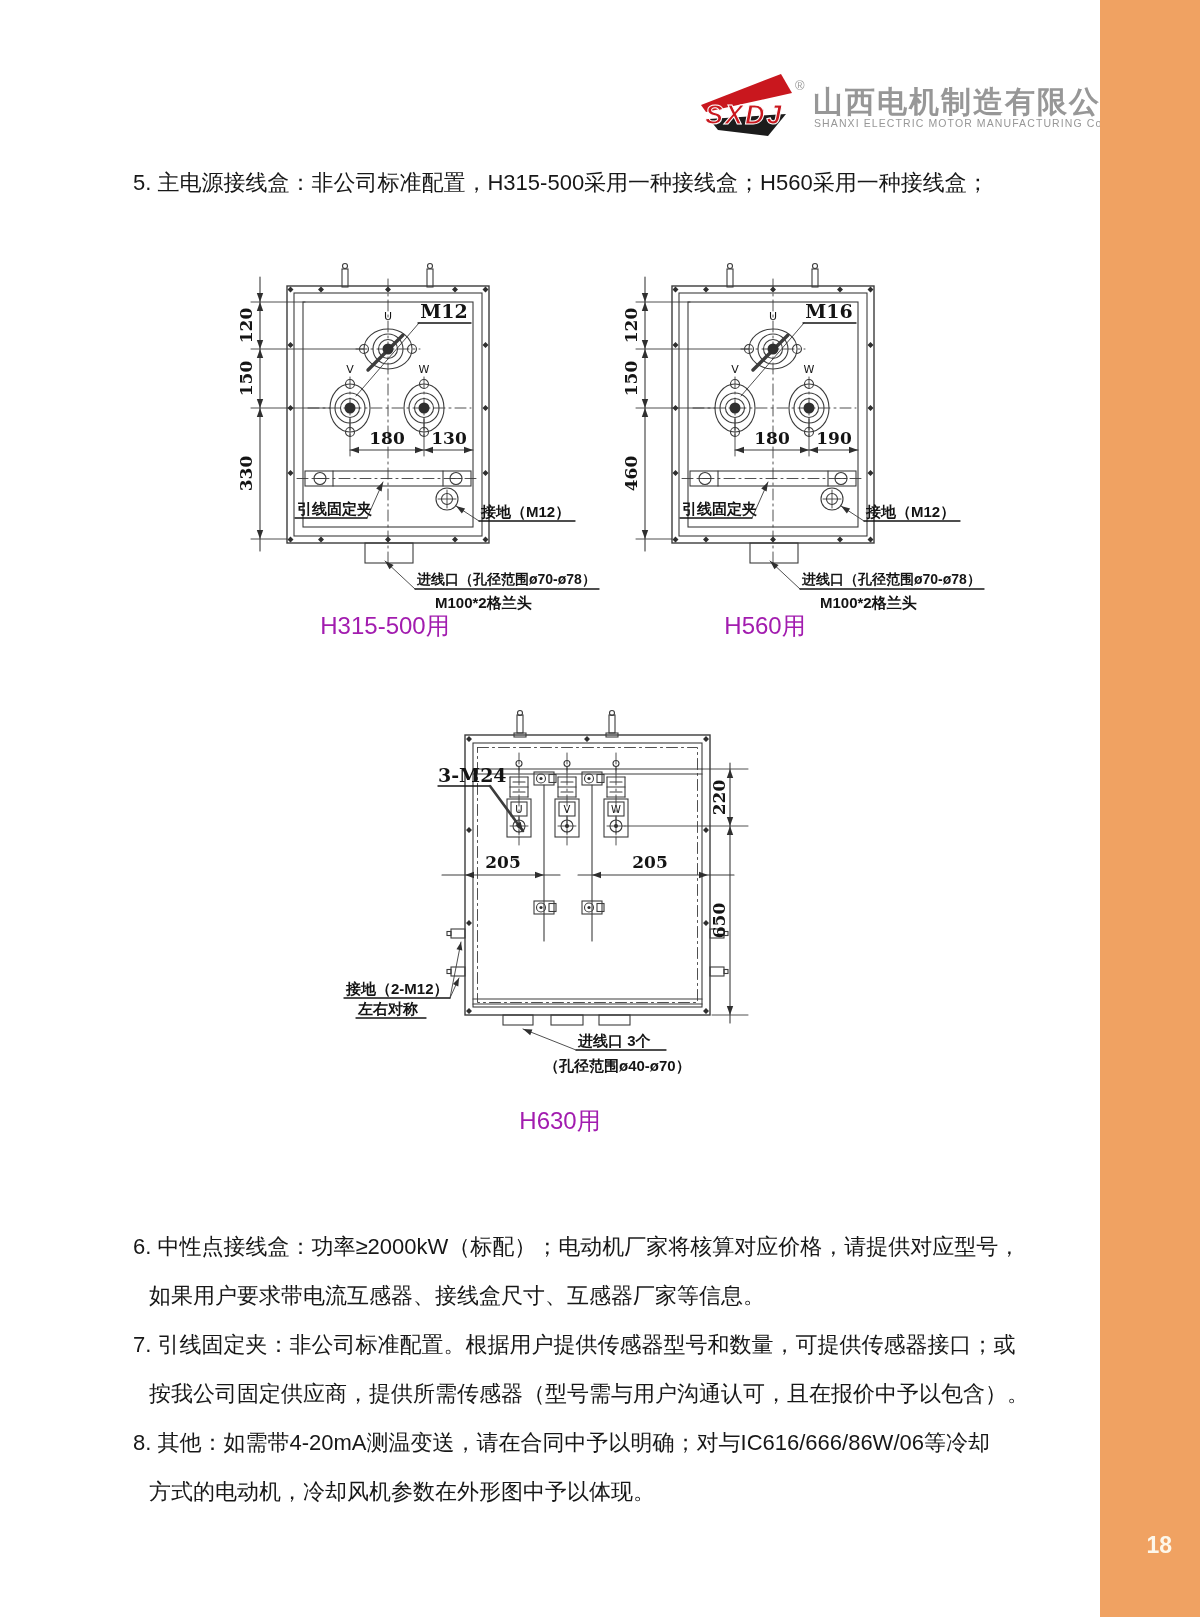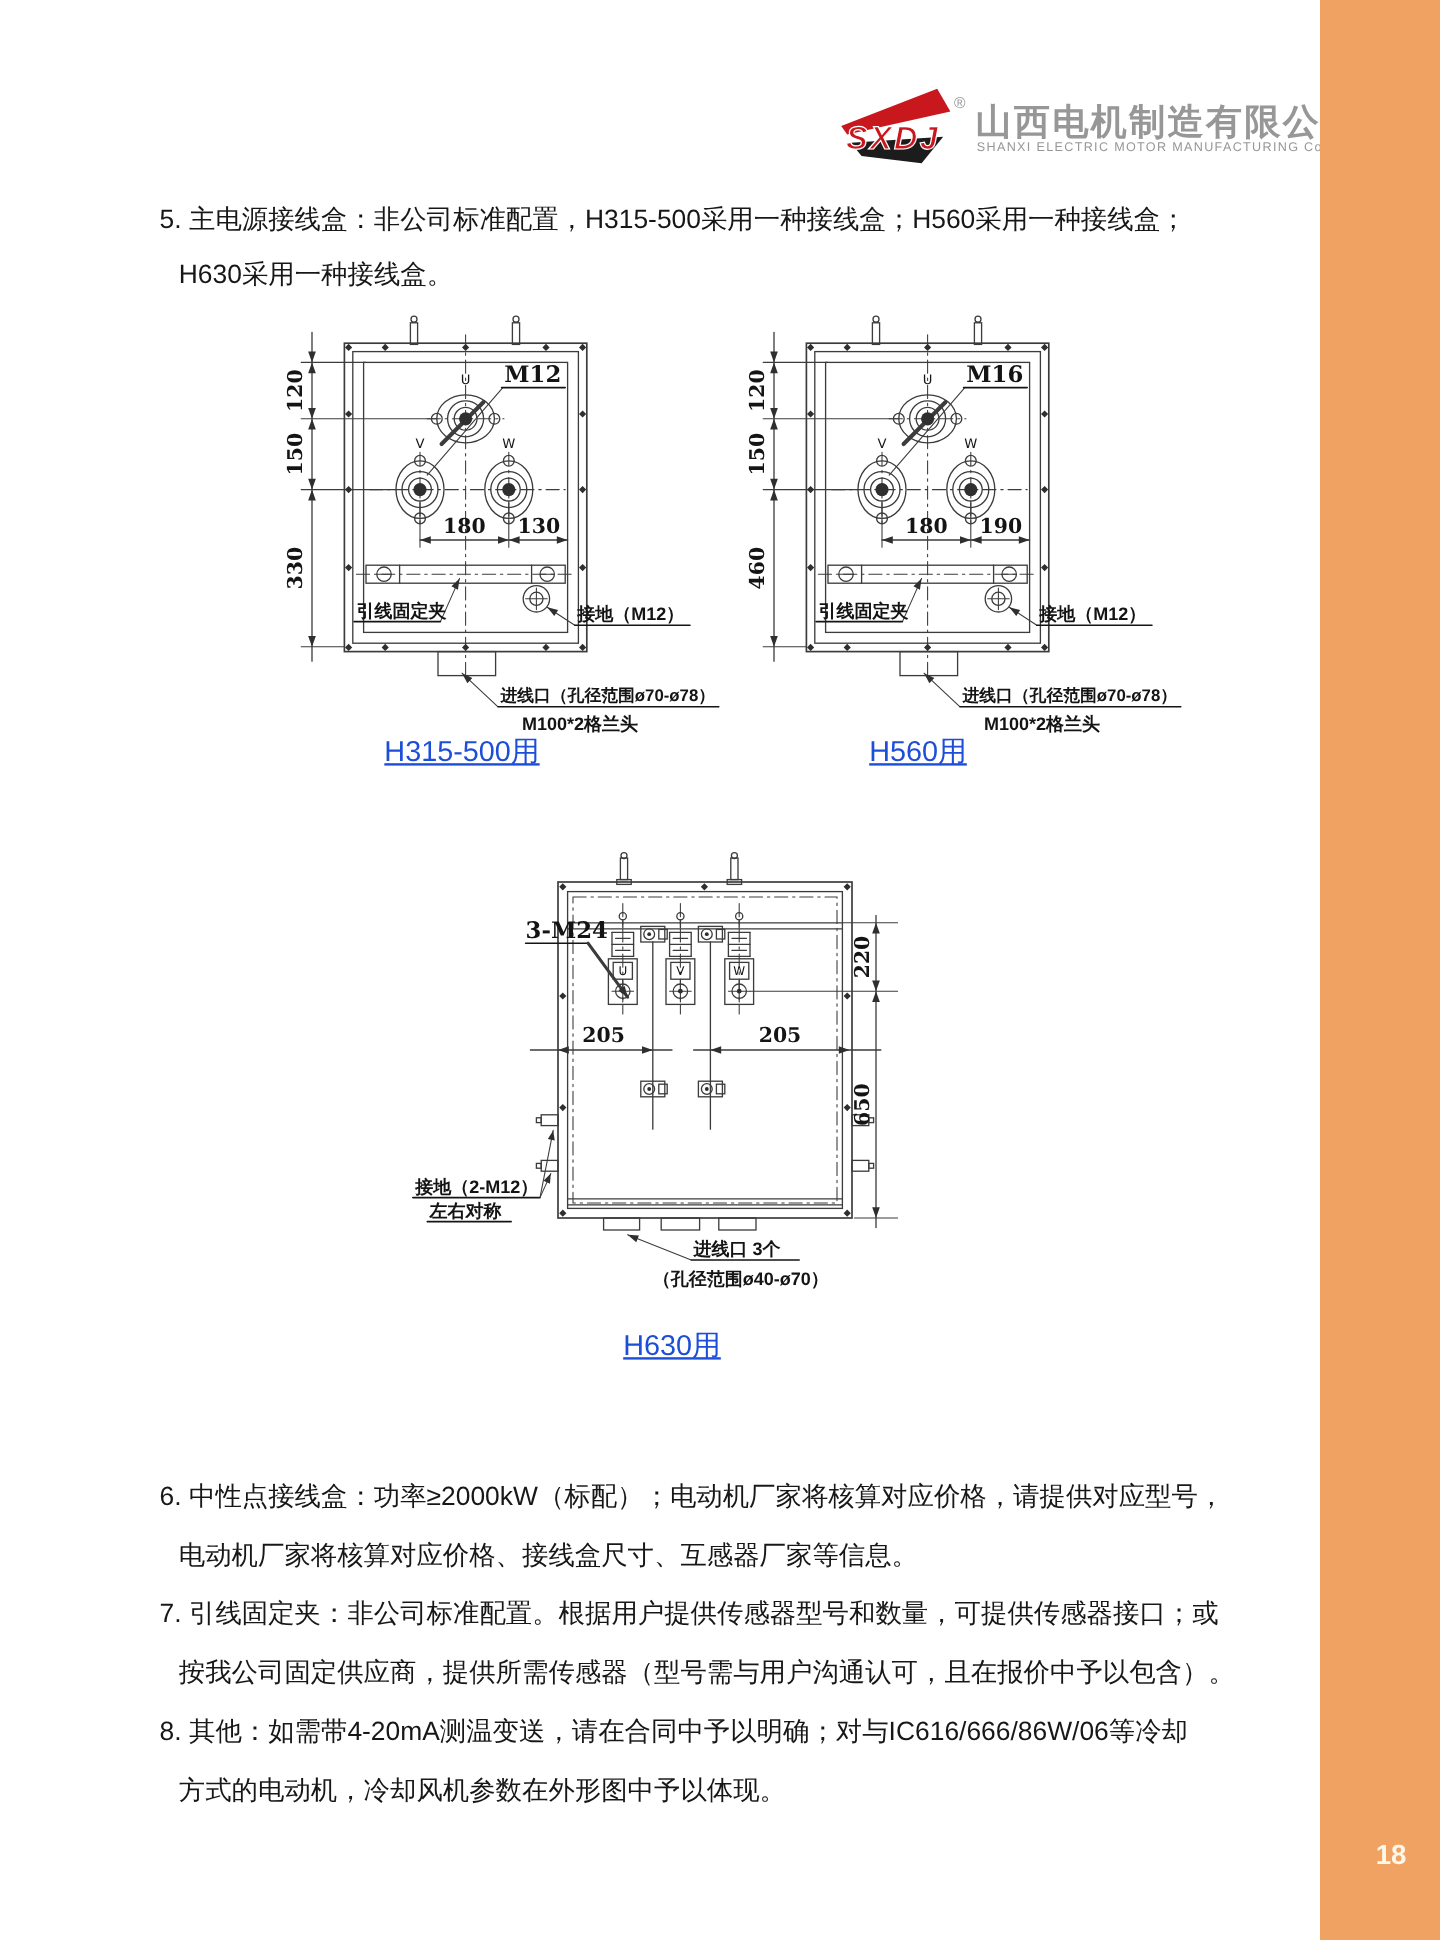--- a/index.html
+++ b/index.html
@@ -16,21 +16,21 @@
          color:#979797;font-weight:600;white-space:nowrap;}
   .co-en{position:absolute;left:121px;top:53px;font-size:10.5px;letter-spacing:1.1px;
          color:#979797;white-space:nowrap;}
   
   .tblock{position:absolute;left:133px;width:1000px;font-size:22px;color:#171717;}
   .tblock .ln{line-height:46px;white-space:nowrap;}
   .tblock .cont{padding-left:16px;}
   .notes .ln{line-height:49px;}
   
   .fig{position:absolute;}
-  .cap{position:absolute;font-size:24px;color:#1d4ed8;text-align:center;white-space:nowrap;text-decoration:underline;}
+  .cap{position:absolute;font-size:24px;color:#a21caf;text-align:center;white-space:nowrap;}
   
   svg .art *{stroke:#3c3c3c;fill:none;stroke-width:1.1;stroke-linecap:round;}
   svg .art .thin{stroke-width:0.9;}
   svg .art .dash{stroke-dasharray:11 4 2 4;}
   svg .art .thk{stroke-width:3.4;}
   svg .art .ul{stroke:#141414;stroke-width:1.3;}
   svg .ink *{fill:#2f2f2f;stroke:none;}
   svg .txt text{stroke:none;fill:#141414;}
   svg .dim{font-family:"DejaVu Serif",serif;font-size:17px;font-weight:600;}
   svg .thr{font-family:"DejaVu Serif",serif;font-size:19px;font-weight:700;}
@@ -54,21 +54,20 @@
       <polygon points="16,55 93,50 75,72 25,66" fill="#1c1c1c"></polygon>
       <text x="12" y="60" font-family="Liberation Sans,sans-serif" font-size="27" font-weight="800" font-style="italic" fill="#c9171e" stroke="#ffffff" stroke-width="1" letter-spacing="2">SXDJ</text>
     </svg>
     <span class="reg">®</span>
     <div class="co-cn">山西电机制造有限公司</div>
     <div class="co-en">SHANXI ELECTRIC MOTOR MANUFACTURING Co.,Ltd.</div>
   </div>
 
   <div class="tblock" style="top:160px;">
     <div class="ln"><span>5.</span> <span>主电源接线盒：非公司标准配置，H315-500采用一种接线盒；H560采用一种接线盒；</span></div>
-    <div class="ln cont">H630采用一种接线盒。</div>
   </div>
 
   <div class="fig" style="left:213px;top:253px;">
     <svg width="410" height="400" viewBox="0 0 410 400">
       <g class="art">
         <rect x="74" y="33" width="202" height="257" style="stroke-width:1.4"></rect>
         <rect x="81" y="40" width="188" height="243"></rect>
         <rect x="90" y="49" width="170" height="225"></rect>
 
         <rect x="129" y="16" width="6" height="18"></rect>
@@ -462,20 +461,20 @@
         <text class="ann" x="28" y="321">左右对称</text>
         <text class="ann" x="248" y="353">进线口 3个</text>
         <text class="ann" x="214" y="378">（孔径范围ø40-ø70）</text>
       </g>
     </svg>
   </div>
   <div class="cap" style="left:455px;top:1105px;width:210px;">H630用</div>
 
   <div class="tblock notes" style="top:1222px;">
     <div class="ln"><span>6.</span> <span>中性点接线盒：功率≥2000kW（标配）；电动机厂家将核算对应价格，请提供对应型号，</span></div>
-    <div class="ln cont">电动机厂家将核算对应价格、接线盒尺寸、互感器厂家等信息。</div>
+    <div class="ln cont">如果用户要求带电流互感器、接线盒尺寸、互感器厂家等信息。</div>
     <div class="ln"><span>7.</span> <span>引线固定夹：非公司标准配置。根据用户提供传感器型号和数量，可提供传感器接口；或</span></div>
     <div class="ln cont">按我公司固定供应商，提供所需传感器（型号需与用户沟通认可，且在报价中予以包含）。</div>
     <div class="ln"><span>8.</span> <span>其他：如需带4-20mA测温变送，请在合同中予以明确；对与IC616/666/86W/06等冷却</span></div>
     <div class="ln cont">方式的电动机，冷却风机参数在外形图中予以体现。</div>
   </div>
 
 </div>
 
 </body></html>

